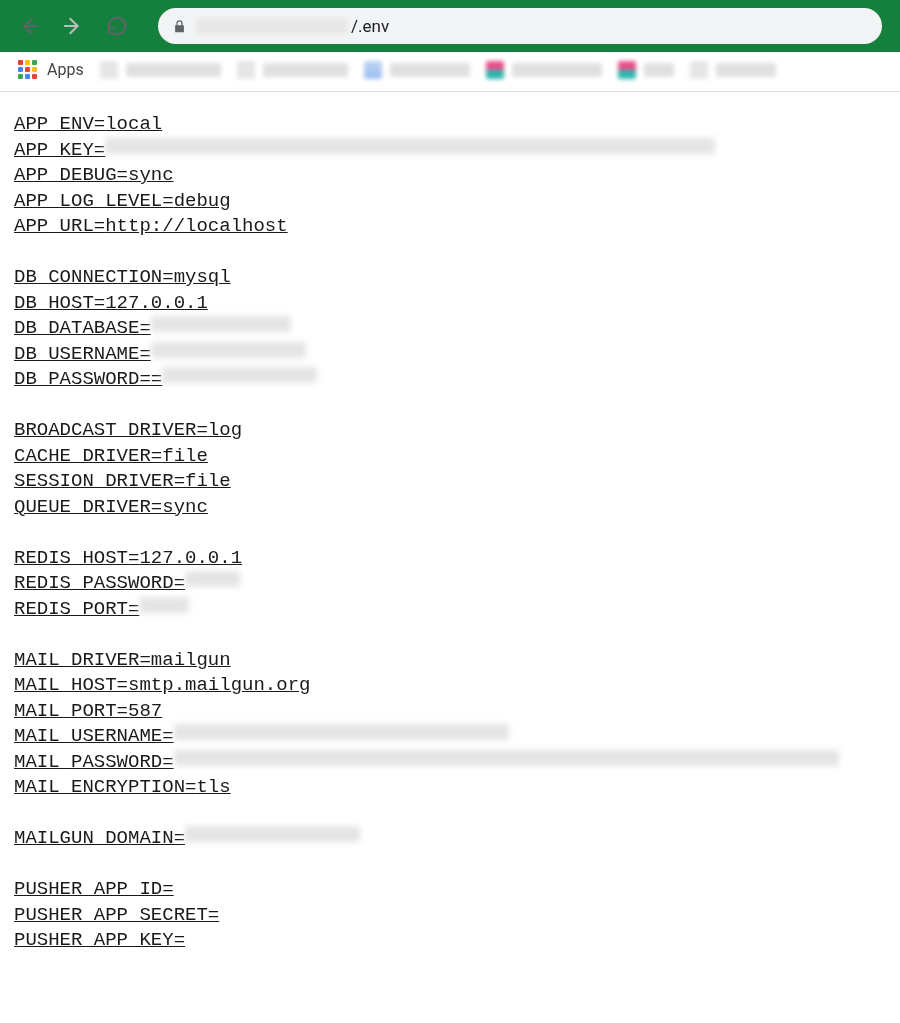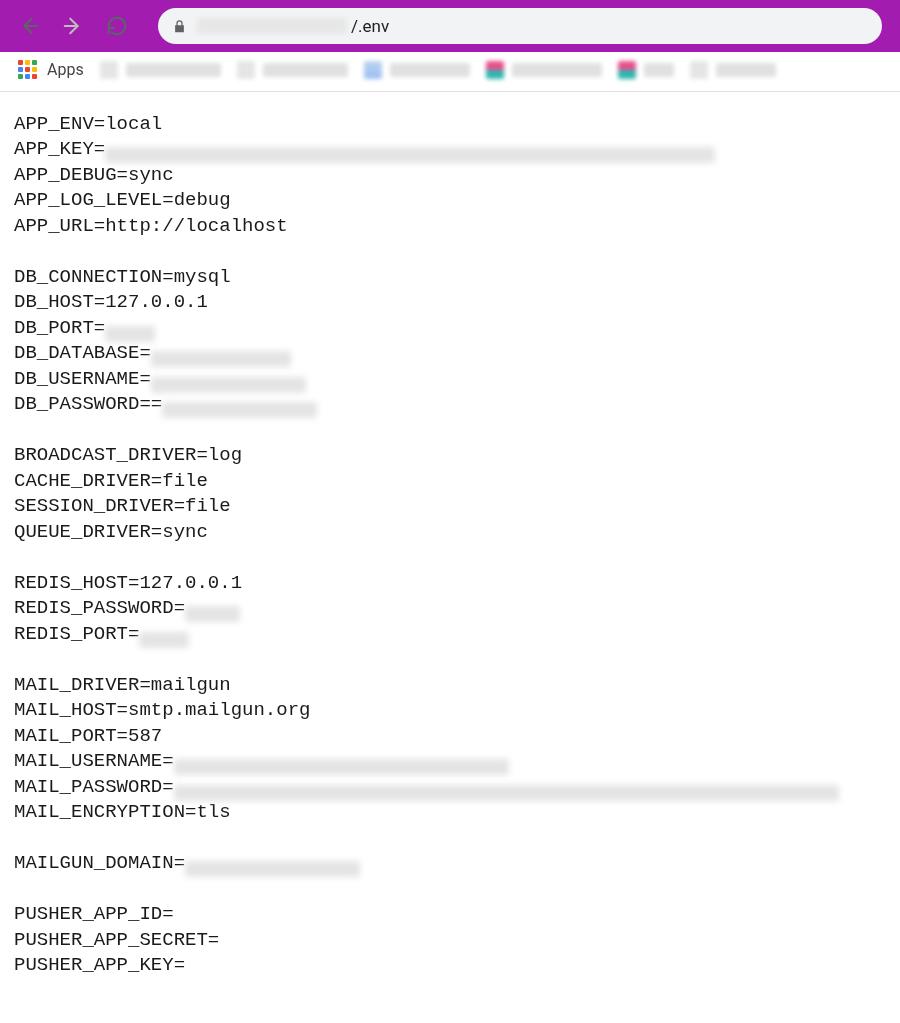--- a/index.html
+++ b/index.html
@@ -10,21 +10,21 @@
   body {
     font-family: -apple-system, BlinkMacSystemFont, "Segoe UI", Roboto, sans-serif;
     background: #fff;
     width: 900px;
   }
   .toolbar {
     display: flex;
     align-items: center;
     padding: 8px 18px;
     gap: 16px;
-    background: #a21caf;
+    background: #15803d;
   }
   .nav-icon {
     width: 22px;
     height: 22px;
     display: flex;
     align-items: center;
     justify-content: center;
     color: #5f6368;
     cursor: pointer;
     margin-right: 6px;
@@ -108,22 +108,23 @@
   .content {
     padding: 20px 14px;
     font-family: "Courier New", Courier, monospace;
     font-size: 19px;
     line-height: 1.35;
     color: #1a1a1a;
     white-space: nowrap;
   }
   .env-line {
     display: flex;
-    align-items: flex-end;
+    align-items: flex-start;
     height: 25.5px;
+    text-decoration: underline;
   }
   .env-spacer {
     height: 25.5px;
   }
   .env-redact {
     display: inline-block;
     height: 16px;
     background: #e4e4e4;
     filter: blur(3px);
     border-radius: 2px;
@@ -229,24 +230,20 @@
     <div class="env-spacer"></div>
     <div class="env-line">
       <span>DB_CONNECTION=</span>
       <span>mysql</span>
     </div>
     <div class="env-line">
       <span>DB_HOST=</span>
       <span>127.0.0.1</span>
     </div>
     <div class="env-line">
-      <span>DB_PORT=</span>
-      <span class="env-redact" style="width: 50px;"></span>
-    </div>
-    <div class="env-line">
       <span>DB_DATABASE=</span>
       <span class="env-redact" style="width: 140px;"></span>
     </div>
     <div class="env-line">
       <span>DB_USERNAME=</span>
       <span class="env-redact" style="width: 155px;"></span>
     </div>
     <div class="env-line">
       <span>DB_PASSWORD=</span>
       <span>=</span>

